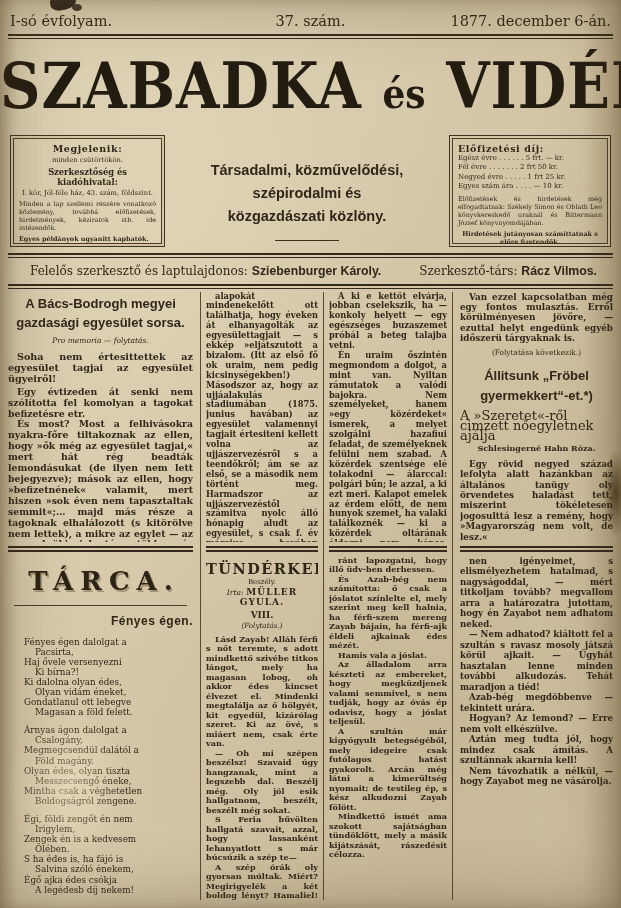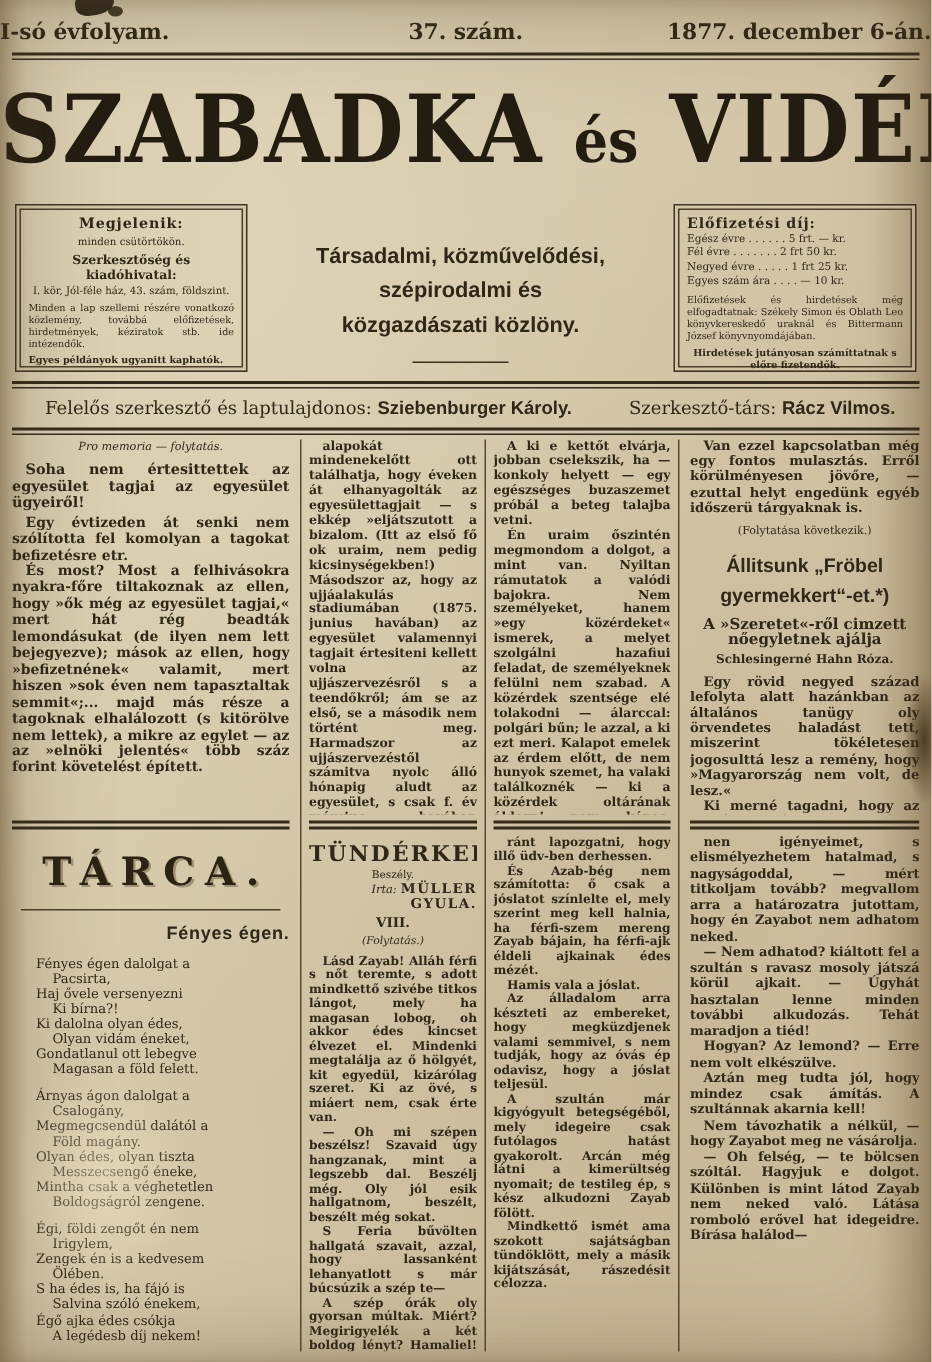--- a/index.html
+++ b/index.html
@@ -11,21 +11,21 @@
       linear-gradient(90deg,#b3a382 0,#d6c9aa 3%,#d3c5a6 94%,#b7a785 100%),
       #d0c2a3;}
   .page::after{content:"";position:absolute;inset:0;pointer-events:none;
     box-shadow:inset 0 0 70px rgba(80,60,30,.4), inset 0 0 12px rgba(90,70,40,.28);}
   .stain{position:absolute;pointer-events:none;}
   .speck1{left:50px;top:-6px;width:26px;height:16px;background:#17110a;border-radius:50% 60% 55% 45%;transform:rotate(-10deg);opacity:.88;}
   .speck2{left:72px;top:4px;width:10px;height:7px;background:#1d1509;border-radius:50%;opacity:.8;}
   .blotch{right:-8px;top:450px;width:26px;height:86px;background:radial-gradient(ellipse, rgba(62,44,20,.85), rgba(62,44,20,0) 72%);}
   .lightpatch{left:6px;top:710px;width:120px;height:150px;background:radial-gradient(ellipse, rgba(243,231,198,.5), transparent 70%);}
 
-  .topline{display:flex;align-items:baseline;padding:13px 0 3px;font-weight:bold;font-size:14.5px;}
+  .topline{display:flex;align-items:baseline;padding:13px 10px 3px;font-weight:normal;font-size:14.5px;}
   .tl-left{flex:1;text-align:left;}
   .tl-center{flex:1;text-align:center;}
   .tl-right{flex:1;text-align:right;}
   .rule-thickthin{margin:2px 8px 0;border-top:2.5px solid #352b1d;border-bottom:1px solid #352b1d;height:1.5px;}
   .rule-dbl{margin:0 8px;border-top:2px solid #332a1d;border-bottom:1px solid #332a1d;height:2px;}
 
   .masthead{height:94px;line-height:94px;text-align:center;font-weight:bold;font-size:56px;
     letter-spacing:1px;color:#231c11;transform:scaleY(1.12);white-space:nowrap;}
   .masthead .es{font-size:36px;letter-spacing:0;}
 
@@ -67,34 +67,34 @@
   .col4 .band.bottom .para.s{font-size:8.6px;line-height:10.5px;}
   .para.lead{font-weight:bold;font-size:9.6px;line-height:11.4px;margin-bottom:2px;}
 
   .a1-title{font-family:"Liberation Sans",sans-serif;font-weight:bold;font-size:13px;line-height:1.5;
     text-align:center;margin:2px 0 3px;}
   .a1-sub{font-size:7.5px;font-style:italic;text-align:center;margin-bottom:6px;}
 
   .cont-note{font-size:7.4px;text-align:center;margin:4px 0 9px;}
   .a2-title{font-family:"Liberation Sans",sans-serif;font-weight:bold;font-size:13px;line-height:1.55;
     text-align:center;margin:7px 2px 5px;}
-  .a2-ded{font-size:10px;text-align:center;line-height:10px;font-weight:bold;}
+  .a2-ded{font-size:13px;text-align:left;line-height:10px;}
   .a2-author{font-size:8px;font-weight:bold;text-align:center;margin:2px 0 6px;}
 
   .tarca-title{font-weight:bold;font-size:26px;letter-spacing:7px;padding-left:7px;text-align:center;
     margin-top:10px;color:#2b2314;text-shadow:1.6px 1.6px 0 rgba(100,80,48,.45);}
   .tarca-rule{border-top:1.2px solid #4a3e2b;margin:9px 6px 8px;}
   .poem-title{font-family:"Liberation Sans",sans-serif;font-weight:bold;font-size:12px;text-align:right;
     letter-spacing:.5px;margin-bottom:9px;}
   .stanza{font-size:8.8px;line-height:10.1px;margin:0 0 8px 16px;}
   .stanza .poem-line:nth-child(even){padding-left:11px;}
 
   .story-title{font-weight:bold;font-size:14.5px;letter-spacing:1.5px;text-align:center;margin-top:4px;}
   .story-genre{font-size:7px;text-align:center;margin-top:1px;}
-  .story-byline{text-align:right;font-size:8.5px;margin:1px 0 2px;}
+  .story-byline{text-align:center;font-size:8.5px;margin:1px 0 2px;}
   .irta{font-style:italic;font-size:7.6px;}
   .story-author{font-weight:bold;font-size:9px;letter-spacing:1px;}
   .chapter{text-align:center;font-size:9px;font-weight:bold;margin-top:3px;}
   .cont-small{font-size:7.2px;font-style:italic;text-align:center;margin:1px 0 5px;}
 </style>
 </head>
 <body>
 
 <div class="page">
   <div class="stain speck1"></div>
@@ -152,20 +152,21 @@
       <span>Szerkesztő-társ:</span>
       <span class="ed-name">Rácz Vilmos.</span>
     </span>
   </div>
   <div class="rule-dbl"></div>
 
   <div class="cols">
 
     <div class="col col1">
       <div class="band top">
+        <div class="a1-title">A Bács-Bodrogh megyei gazdasági egyesület sorsa.</div>
         <div class="a1-sub">Pro memoria — folytatás.</div>
         <div class="para lead">Soha nem értesittettek az egyesület tagjai az egyesület ügyeiről!</div>
         <div>
             <div class="para">Egy évtizeden át senki nem szólította fel komolyan a tagokat befizetésre etr.</div>
             <div class="para">És most? Most a felhivásokra nyakra-főre tiltakoznak az ellen, hogy »ők még az egyesület tagjai,« mert hát rég beadták lemondásukat (de ilyen nem lett bejegyezve); mások az ellen, hogy »befizetnének« valamit, mert hiszen »sok éven nem tapasztaltak semmit«;... majd más része a tagoknak elhalálozott (s kitörölve nem lettek), a mikre az egylet — az az »elnöki jelentés« több száz forint követelést épített.</div>
           </div>
       </div>
       <div class="band-rule"></div>
       <div class="band bottom">
         <div class="tarca-title">TÁRCA.</div>
@@ -264,22 +265,22 @@
             <div class="para">Egy rövid negyed század lefolyta alatt hazánkban az általános tanügy oly örvendetes haladást tett, miszerint tökéletesen jogosulttá lesz a remény, hogy »Magyarország nem volt, de lesz.«</div>
             <div class="para">Ki merné tagadni, hogy az országok létereje a népek művelt-</div>
           </div>
 
       </div>
       <div class="band-rule"></div>
       <div class="band bottom">
         <div>
             <div class="para s">nen igényeimet, s elismélyezhetem hatalmad, s nagyságoddal, — mért titkoljam tovább? megvallom arra a határozatra jutottam, hogy én Zayabot nem adhatom neked.</div>
             <div class="para s">— Nem adhatod? kiáltott fel a szultán s ravasz mosoly játszá körül ajkait. — Úgyhát hasztalan lenne minden további alkudozás. Tehát maradjon a tiéd!</div>
+            <div class="para s">Azab-bég megdöbbenve — tekintett urára.</div>
             <div class="para s">Hogyan? Az lemond? — Erre nem volt elkészülve.</div>
             <div class="para s">Aztán meg tudta jól, hogy mindez csak ámítás. A szultánnak akarnia kell!</div>
             <div class="para s">Nem távozhatik a nélkül, — hogy Zayabot meg ne vásárolja.</div>
-            <div class="para s">— Oh felség, — te bölcsen szóltál. Hagyjuk e dolgot. Különben is mint látod Zayab nem neked való. Látása romboló erővel hat idegeidre. Bírása halálod—</div>
           </div>
       </div>
     </div>
 
   </div>
 </div>
 
 </body></html>

